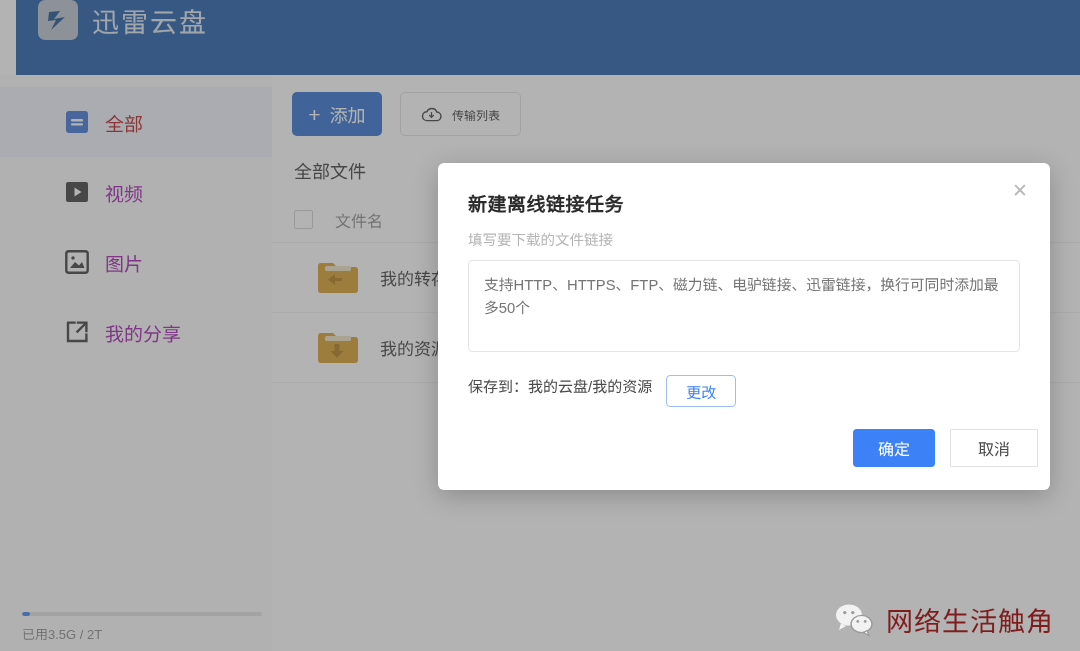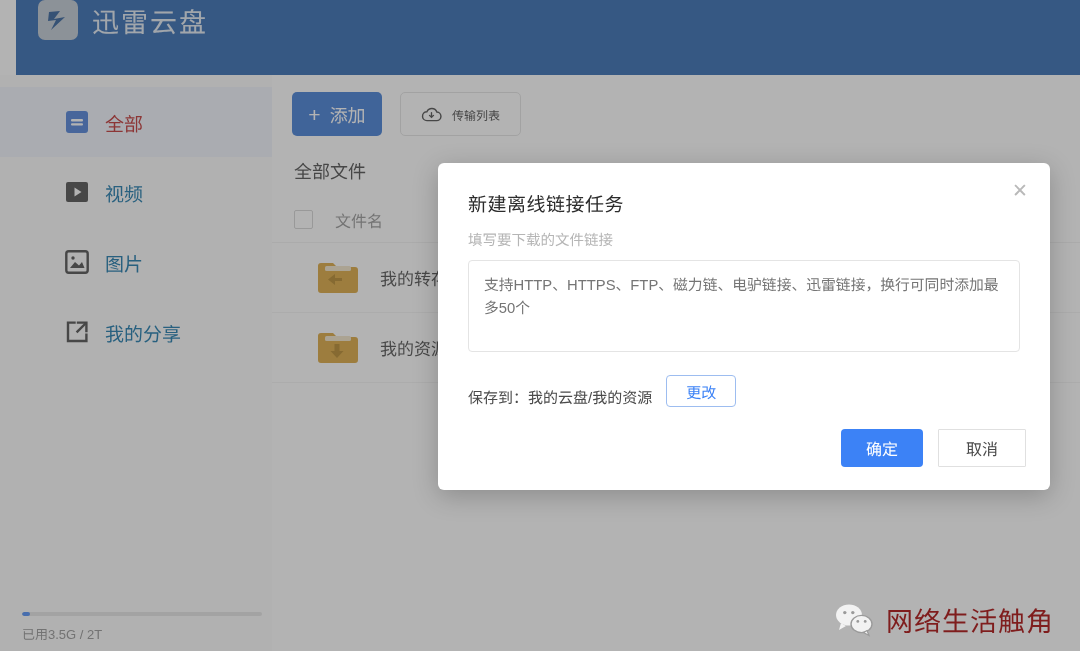--- a/index.html
+++ b/index.html
@@ -33,21 +33,21 @@
     background:#ffffff;
   }
   .sidebar{
     position:absolute;left:0;top:0;width:272px;height:576px;
     background:#fbfbfb;border-right:1px solid #ececec;
   }
   .nav{padding-top:12px;}
   .nav-item{
     display:flex;align-items:center;gap:16px;
     height:70px;padding-left:64px;box-sizing:border-box;
-    color:#0369a1;font-size:19px;
+    color:#a21caf;font-size:19px;
   }
   .nav-item.active{background:#eef3fb;color:#b91c1c;}
   .nav-ico{width:25px;height:25px;flex:none;display:flex;align-items:center;justify-content:center;}
   .nav-ico svg{display:block;}
 
   .storage{
     position:absolute;left:8px;bottom:8px;width:272px;padding-left:14px;box-sizing:border-box;
   }
   .storage-bar{
     width:240px;height:4px;border-radius:2px;background:#e2e2e2;overflow:hidden;margin-bottom:8px;
@@ -100,38 +100,38 @@
     position:absolute;left:438px;top:163px;width:612px;height:327px;
     background:#fff;border-radius:6px;box-sizing:border-box;
     box-shadow:0 6px 26px rgba(0,0,0,.22);
     padding:26px 30px 0 30px;
   }
   .modal-close{
     position:absolute;right:17px;top:14px;width:26px;height:26px;
     display:flex;align-items:center;justify-content:center;
     color:#b9b9b9;font-size:19px;line-height:1;
   }
-  .modal-title{font-size:19px;color:#2c2c2c;font-weight:400;letter-spacing:.5px;}
+  .modal-title{font-size:19px;color:#2c2c2c;font-weight:700;letter-spacing:.5px;}
   .modal-sub{font-size:14.5px;color:#b5b5b5;margin-top:12px;}
   .modal-textarea{
     margin-top:11px;width:552px;height:92px;box-sizing:border-box;
     border:1px solid #e4e4e4;border-radius:4px;background:#fff;
     padding:13px 15px;font-size:14.8px;line-height:1.55;color:#a9a9a9;
     font-family:"Liberation Sans","DejaVu Sans",sans-serif;resize:none;outline:none;
     overflow:hidden;
   }
-  .save-row{display:flex;align-items:flex-end;gap:14px;margin-top:19px;}
+  .save-row{display:flex;align-items:flex-start;gap:14px;margin-top:19px;}
   .save-label{font-size:15px;color:#4a4a4a;}
   .btn-change{
     height:32px;padding:0 19px;border:1px solid #9dbdf0;border-radius:4px;
     background:#fff;color:#3c82f6;font-size:15px;box-sizing:border-box;
     display:flex;align-items:center;
   }
   .modal-actions{
-    position:absolute;right:24px;bottom:23px;display:flex;gap:15px;align-items:center;margin-left:48px;
+    position:absolute;right:12px;bottom:23px;display:flex;gap:15px;align-items:center;margin-left:48px;
   }
   .btn-ok{
     width:82px;height:38px;border-radius:4px;background:#3c82f6;color:#fff;
     border:none;font-size:16px;display:flex;align-items:center;justify-content:center;
   }
   .btn-cancel{
     width:88px;height:38px;border-radius:1px;background:#fff;color:#4a4a4a;
     border:1px solid #e0e0e0;font-size:16px;display:flex;align-items:center;justify-content:center;
     box-sizing:border-box;
   }

